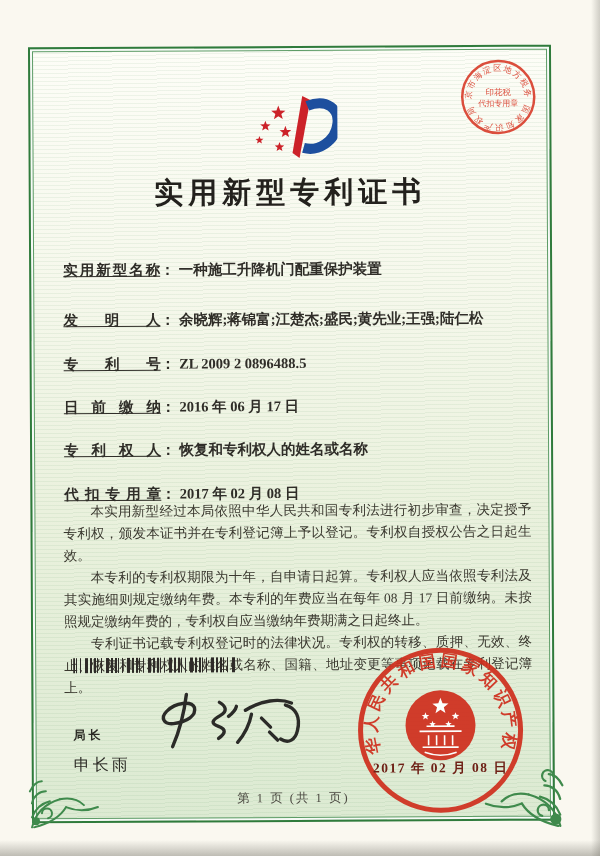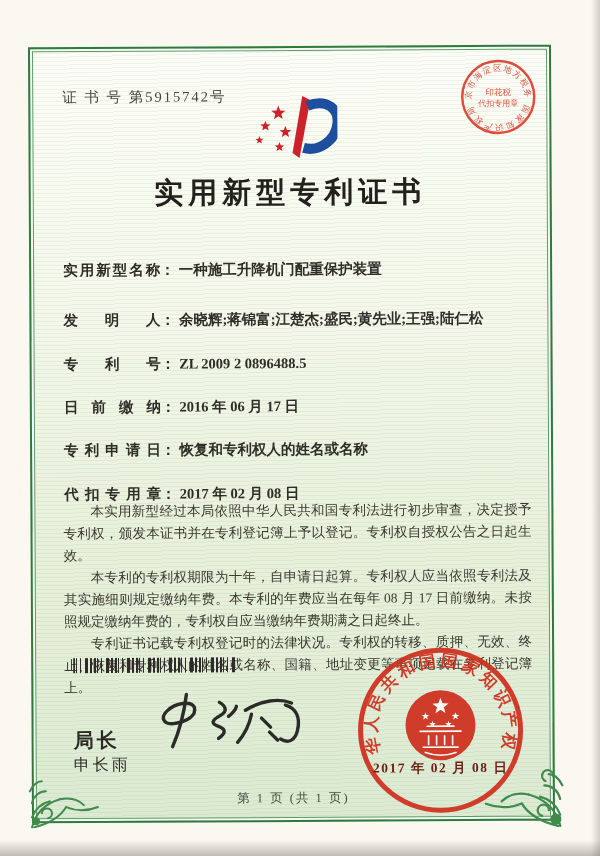--- a/index.html
+++ b/index.html
@@ -25,30 +25,30 @@
       linear-gradient(180deg,#fdfdf7 0%,#f6f8ec 30%,#eaf1dd 60%,#dcead2 100%);
   }
   .certno{position:absolute;left:32px;top:39px;font-size:14.5px;letter-spacing:2px;color:#45433c;}
   .logo{position:absolute;left:217px;top:46px;}
   .title{position:absolute;left:0;top:125px;width:100%;text-align:center;
     font-size:29px;font-weight:700;letter-spacing:5px;color:#23211d;}
 
   .tax-stamp{position:absolute;left:428px;top:10px;opacity:0.92;}
 
   .frow{position:absolute;left:32px;width:470px;font-size:14.5px;font-weight:600;color:#2f2d28;white-space:nowrap;}
-  .flabel{display:inline-block;width:97px;text-align:justify;text-align-last:justify;vertical-align:bottom;}
+  .flabel{display:inline-block;width:97px;text-align:justify;text-align-last:justify;vertical-align:bottom;text-decoration:underline;}
   .fcolon{display:inline-block;margin-right:4px;}
   .r0{top:212px}.r1{top:262px}.r2{top:306px}.r3{top:349px}.r4{top:392px}.r5{top:436px}
 
   .body-text{position:absolute;left:31px;top:452px;width:468px;color:#3a382f;}
   .body-text p{margin:0;font-size:13.5px;line-height:22px;text-indent:2em;text-align:justify;}
 
   .barcode{position:absolute;left:40px;top:609px;width:162px;height:15px;
     background:repeating-linear-gradient(90deg,#2e2b28 0 2px,transparent 2px 3px,#2e2b28 3px 4px,transparent 4px 7px,#2e2b28 7px 8px,transparent 8px 12px,#2e2b28 12px 15px,transparent 15px 17px,#2e2b28 17px 19px,transparent 19px 21px);}
-  .signer-title{position:absolute;left:40px;top:678px;font-size:20px;letter-spacing:3px;color:#2b2a25;font-weight:600;}
+  .signer-title{position:absolute;left:40px;top:678px;font-size:12px;letter-spacing:3px;color:#2b2a25;font-weight:600;}
   .signer-name{position:absolute;left:40px;top:706px;font-size:16px;letter-spacing:3px;color:#2b2a25;font-weight:400;}
   .signature{position:absolute;left:100px;top:640px;}
 
   .seal{position:absolute;left:318px;top:594px;}
   .seal-date{position:absolute;left:322px;top:712px;width:170px;text-align:center;
     font-size:13.5px;font-weight:700;letter-spacing:1.5px;color:#6e2016;}
 
   .footer{position:absolute;left:0;top:742px;width:100%;text-align:center;
     font-size:12.5px;letter-spacing:2px;color:#4a4840;}
 
@@ -67,21 +67,20 @@
 
   <svg style="position:absolute;width:0;height:0" aria-hidden="true">
     <defs>
       <polygon id="st" points="0,-10 2.47,-3.4 9.51,-3.09 3.99,1.3 5.88,8.09 0,4.2 -5.88,8.09 -3.99,1.3 -9.51,-3.09 -2.47,-3.4"></polygon>
       <path id="stampTop" d="M13.5,46 A27,27 0 1 1 66.5,46" fill="none"></path>
       <path id="stampBot" d="M66.5,46 A27,27 0 0 1 13.5,46" fill="none"></path>
       <path id="sealArc" d="M28.9,110.9 A64,64 0 1 1 149.1,110.9" fill="none"></path>
     </defs>
   </svg>
 
-  <div class="certno">证 书 号 第5915742号</div>
 
   <svg class="logo" width="90" height="68" viewBox="0 0 90 68">
     <g fill="#cc2229">
       <use href="#st" transform="translate(31,19) scale(0.75)"></use>
       <use href="#st" transform="translate(18,32) scale(0.55)"></use>
       <use href="#st" transform="translate(38,38) scale(0.62)"></use>
       <use href="#st" transform="translate(12,46) scale(0.42)"></use>
       <use href="#st" transform="translate(32,53) scale(0.5)"></use>
     </g>
     <path d="M55,2 L63,6 L52,64 L45,59 Z" fill="#cc2229"></path>
@@ -108,21 +107,21 @@
   <div class="frow r1">
     <span class="flabel">发明人</span><span class="fcolon">：</span><span>余晓辉;蒋锦富;江楚杰;盛民;黄先业;王强;陆仁松</span>
   </div>
   <div class="frow r2">
     <span class="flabel">专利号</span><span class="fcolon">：</span><span>ZL 2009 2 0896488.5</span>
   </div>
   <div class="frow r3">
     <span class="flabel">日前缴纳</span><span class="fcolon">：</span><span>2016 年 06 月 17 日</span>
   </div>
   <div class="frow r4">
-    <span class="flabel">专利申请日</span><span class="fcolon">：</span><span>恢复和专利权人的姓名或名称</span>
+    <span class="flabel">专利权人</span><span class="fcolon">：</span><span>恢复和专利权人的姓名或名称</span>
   </div>
   <div class="frow r5">
     <span class="flabel">代扣专用章</span><span class="fcolon">：</span><span>2017 年 02 月 08 日</span>
   </div>
 
   <div class="body-text">
     <p>本实用新型经过本局依照中华人民共和国专利法进行初步审查，决定授予专利权，颁发本证书并在专利登记簿上予以登记。专利权自授权公告之日起生效。</p>
     <p>本专利的专利权期限为十年，自申请日起算。专利权人应当依照专利法及其实施细则规定缴纳年费。本专利的年费应当在每年 08 月 17 日前缴纳。未按照规定缴纳年费的，专利权自应当缴纳年费期满之日起终止。</p>
     <p>专利证书记载专利权登记时的法律状况。专利权的转移、质押、无效、终止、恢复和专利权人的姓名或名称、国籍、地址变更等事项记载在专利登记簿上。</p>
   </div>

